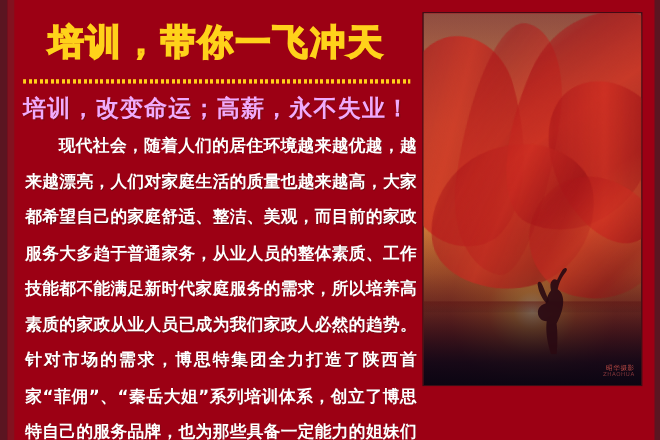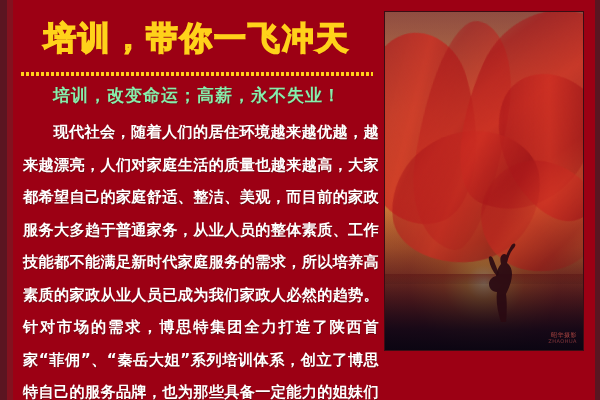--- a/index.html
+++ b/index.html
@@ -81,24 +81,24 @@
       #9c0014 3px, #9c0014 5px
     );
   }
 
   .subhead {
     position: absolute;
     left: 0;
     top: 84px;
     width: 368px;
     text-align: center;
-    font-size: 17px;
+    font-size: 21px;
     font-weight: bold;
     letter-spacing: 1px;
-    color: #86efac;
+    color: #f0abfc;
     text-shadow: 1px 1px 0 #7a0a12;
     white-space: nowrap;
   }
 
   .body-text {
     position: absolute;
     left: 10px;
     top: 116px;
     width: 356px;
     font-size: 15.2px;

